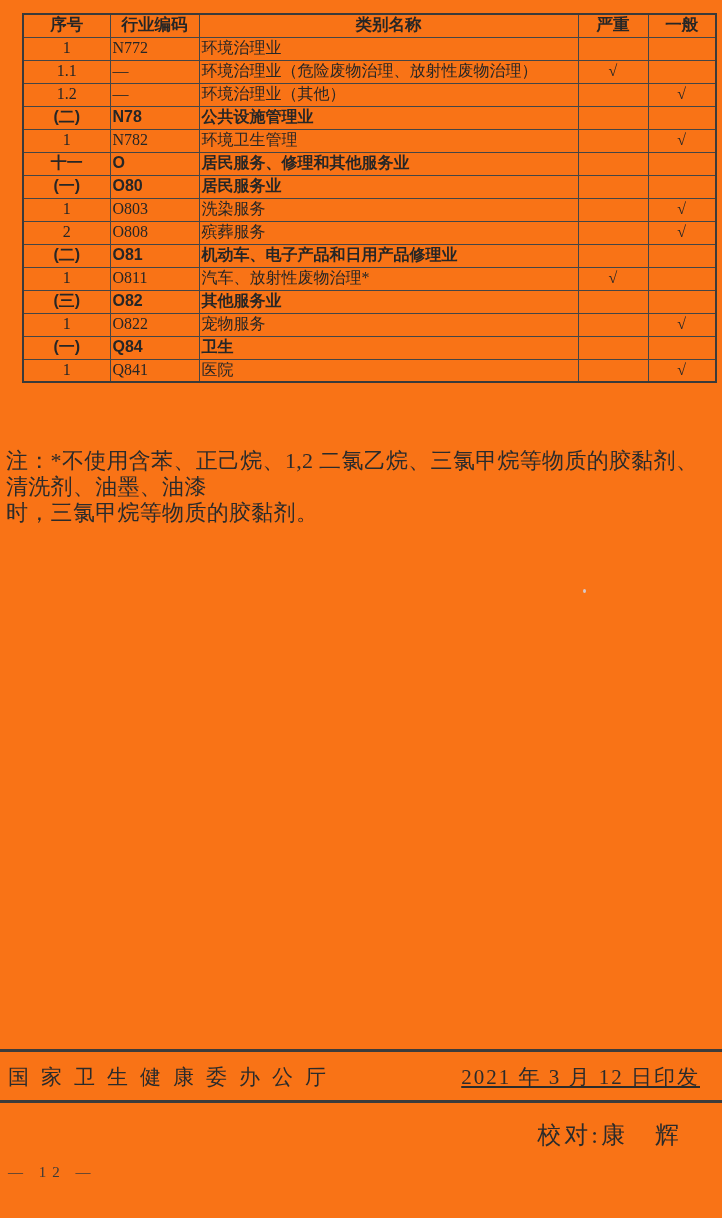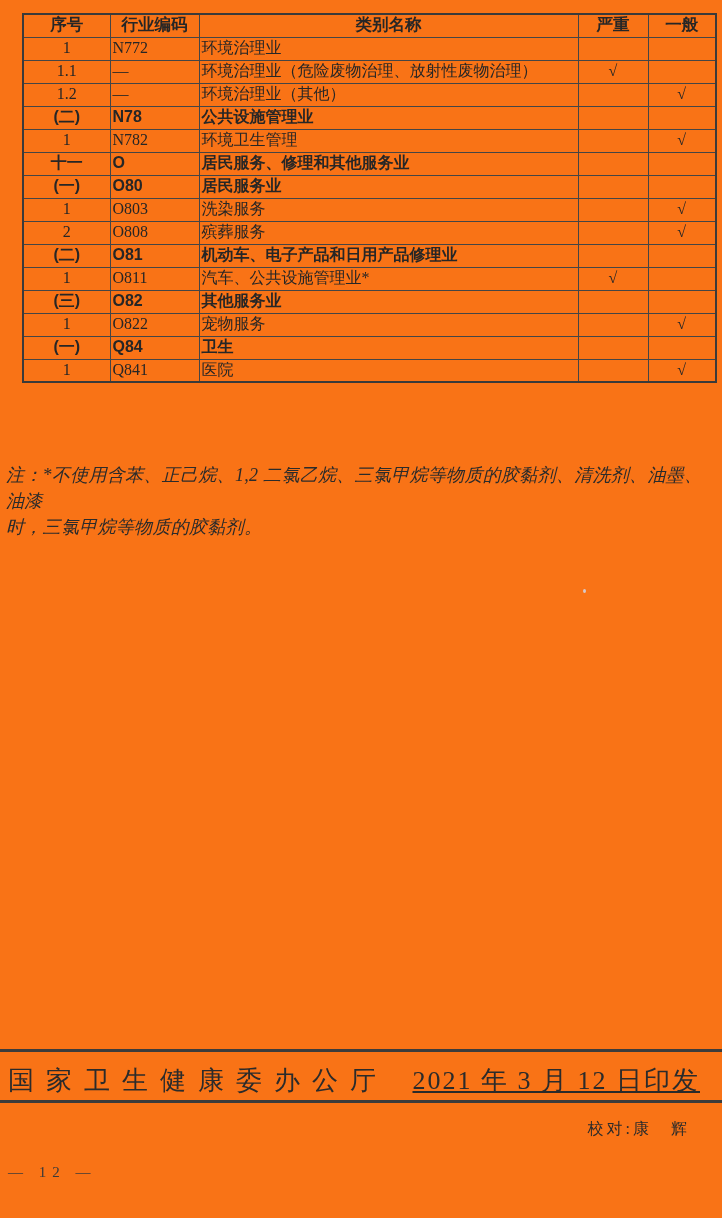--- a/index.html
+++ b/index.html
@@ -46,27 +46,26 @@
   td.col-general { text-align: center; font-size: 17px; }
   tr.bold-row td {
     font-weight: 700;
     font-family: "Liberation Sans", "DejaVu Sans", sans-serif;
     font-size: 16px;
   }
   
   .note {
     position: absolute;
     left: 6px;
-    top: 462px;
+    top: 448px;
     width: 712px;
-    font-size: 18px;
+    font-size: 22px;
     line-height: 26px;
     letter-spacing: 0.3px;
     color: #2b2b2b;
-    font-style: italic;
   }
   
   .artifact-dot {
     position: absolute;
     left: 583px;
     top: 589px;
     width: 3px;
     height: 4px;
     background: #d8c9c9;
     border-radius: 50%;
@@ -82,30 +81,30 @@
   .rule-top    { top: 1049px; }
   .rule-bottom { top: 1100px; }
   .footer-row {
     position: absolute;
     left: 8px;
     top: 1063px;
     width: 692px;
     display: flex;
     justify-content: space-between;
     align-items: center;
-    font-size: 26px;
+    font-size: 21px;
     color: #2b2b2b;
   }
   .issuer { letter-spacing: 12px; white-space: nowrap; }
   .print-date { letter-spacing: 2px; white-space: nowrap; text-decoration: underline; }
   .proofreader {
     position: absolute;
     top: 1119px;
-    right: 32px;
-    font-size: 16px;
+    right: 40px;
+    font-size: 24px;
     letter-spacing: 3px;
     color: #2b2b2b;
   }
   .page-number {
     position: absolute;
     top: 1164px;
     left: 8px;
     font-size: 15px;
     letter-spacing: 6px;
     color: #3a3a3a;
@@ -200,21 +199,21 @@
         <tr class="bold-row">
           <td class="col-no">(二)</td>
           <td class="col-code">O81</td>
           <td class="col-name">机动车、电子产品和日用产品修理业</td>
           <td class="col-severe"></td>
           <td class="col-general"></td>
         </tr>
         <tr>
           <td class="col-no">1</td>
           <td class="col-code">O811</td>
-          <td class="col-name">汽车、公共设施管理业*</td>
+          <td class="col-name">汽车、放射性废物治理*</td>
           <td class="col-severe">√</td>
           <td class="col-general"></td>
         </tr>
         <tr class="bold-row">
           <td class="col-no">(三)</td>
           <td class="col-code">O82</td>
           <td class="col-name">其他服务业</td>
           <td class="col-severe"></td>
           <td class="col-general"></td>
         </tr>

